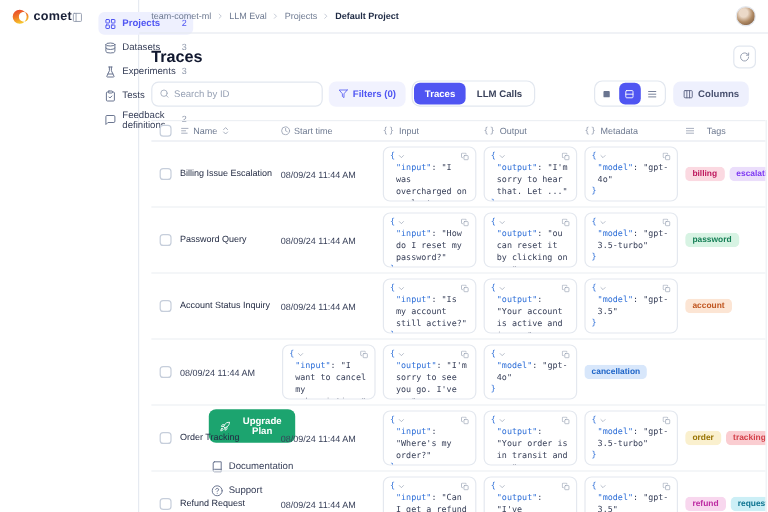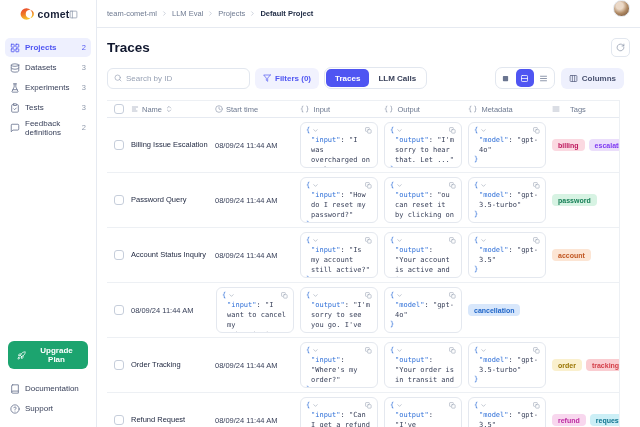--- a/index.html
+++ b/index.html
@@ -3,42 +3,42 @@
 <meta charset="utf-8">
 <style>
   * { margin:0; padding:0; box-sizing:border-box; }
   html,body { width:640px; height:427px; overflow:hidden; background:#fff;
     font-family:"Liberation Sans",sans-serif; color:#1E2A44; }
   .app { display:flex; width:640px; height:427px; }
 
   svg.ic { fill:none; stroke:currentColor; stroke-width:2; stroke-linecap:round; stroke-linejoin:round; flex:none; }
 
   
-  .sidebar { width:97px; border-right:1px solid #E6EAF1; display:flex; flex-direction:column; background:#fff; flex:none;align-items:center; }
+  .sidebar { width:116px; border-right:1px solid #E6EAF1; display:flex; flex-direction:row; background:#fff; flex:none; }
   .logo-row { height:28px; display:flex; align-items:center; padding:0 8px 0 10px; }
   .logo-text { font-size:10.5px; font-weight:bold; color:#1A2138; margin-left:4px; letter-spacing:.2px; }
   .panel-btn { margin-left:auto; color:#8E98AB; display:flex; cursor:pointer; }
   .nav { padding:10px 5px 0 5px; }
   .nav-item { display:flex; align-items:center; gap:5px; height:19px; padding:0 5px; border-radius:5px;
     font-size:8px; color:#39415A; cursor:pointer; margin-bottom:1px; }
   .nav-item .cnt { margin-left:auto; font-size:7.5px; color:#8E98AB; }
   .nav-item.active { background:#EEF0FE; color:#4F55F2; font-weight:bold; }
   .nav-item.active .cnt { color:#4F55F2; font-weight:normal; }
   .nav-item .nico { color:#6A7590; display:flex; }
   .nav-item.active .nico { color:#4F55F2; }
   .side-bottom { margin-top:auto; padding:0 5px 8px 5px; }
   .upgrade-btn { display:inline-flex; align-items:center; gap:8px; background:#1CA46F; color:#fff;
     font-size:8px; font-weight:bold; border:none; border-radius:6px; padding:5px 9px; margin:0 3px 10px 3px; cursor:pointer; }
   .foot-item { display:flex; align-items:center; gap:5px; height:19px; padding:0 5px; font-size:8px; color:#39415A;
     border-radius:5px; cursor:pointer; margin-bottom:1px; }
   .foot-item .nico { color:#6A7590; display:flex; }
 
   
   .main { flex:1; display:flex; flex-direction:column; min-width:0; }
-  .topbar { height:28px; border-bottom:1px solid #E6EAF1; display:flex; padding:0 10px; flex:none; }
+  .topbar { height:28px; border-bottom:1px solid #E6EAF1; display:flex; align-items:center; padding:0 10px; flex:none; }
   .crumbs { display:flex; align-items:center; gap:4px; font-size:7.5px; color:#6E7A91; }
   .crumbs .sep { color:#AEB6C6; display:flex; }
   .crumbs .crumb { cursor:pointer; }
   .crumbs .current { color:#1E2A44; font-weight:bold; }
   .avatar { margin-left:auto; width:17px; height:17px; border-radius:50%; cursor:pointer;
     background:radial-gradient(circle at 38% 32%, #EBD9C8 0 25%, #B08A64 55%, #6E4F38 95%); border:1px solid #E3E7EE; }
 
   .content { padding:10px 0 0 10px; display:flex; flex-direction:column; flex:1; min-height:0; }
   .title-row { display:flex; align-items:center; padding-right:10px; }
   .page-title { font-size:13.5px; font-weight:bold; color:#10172E; }

